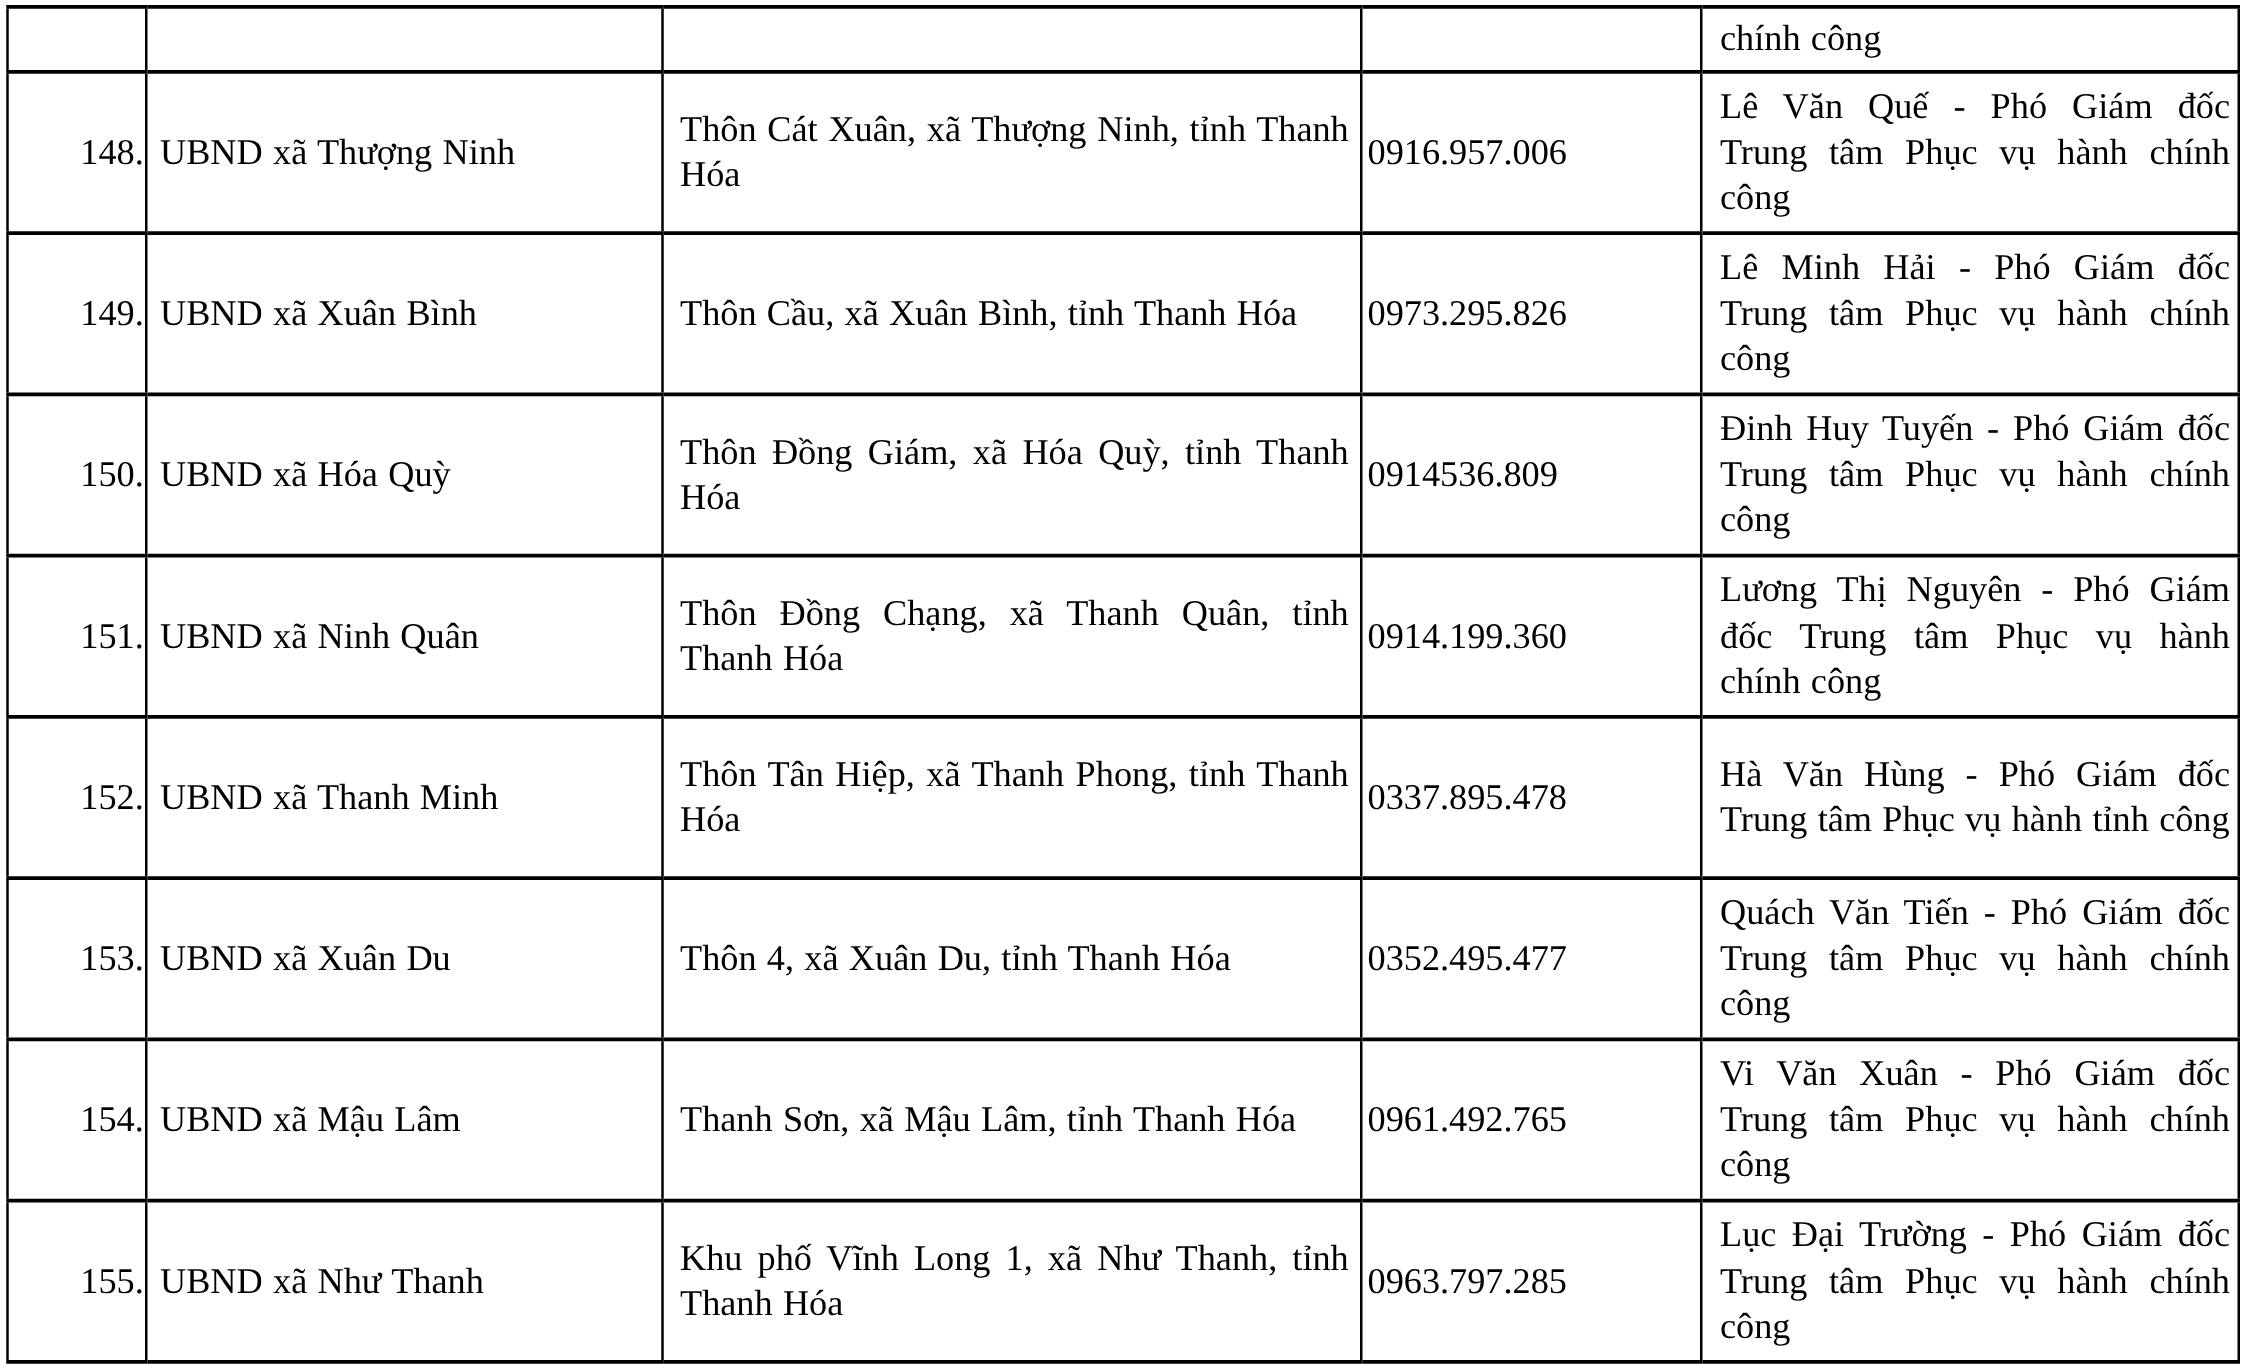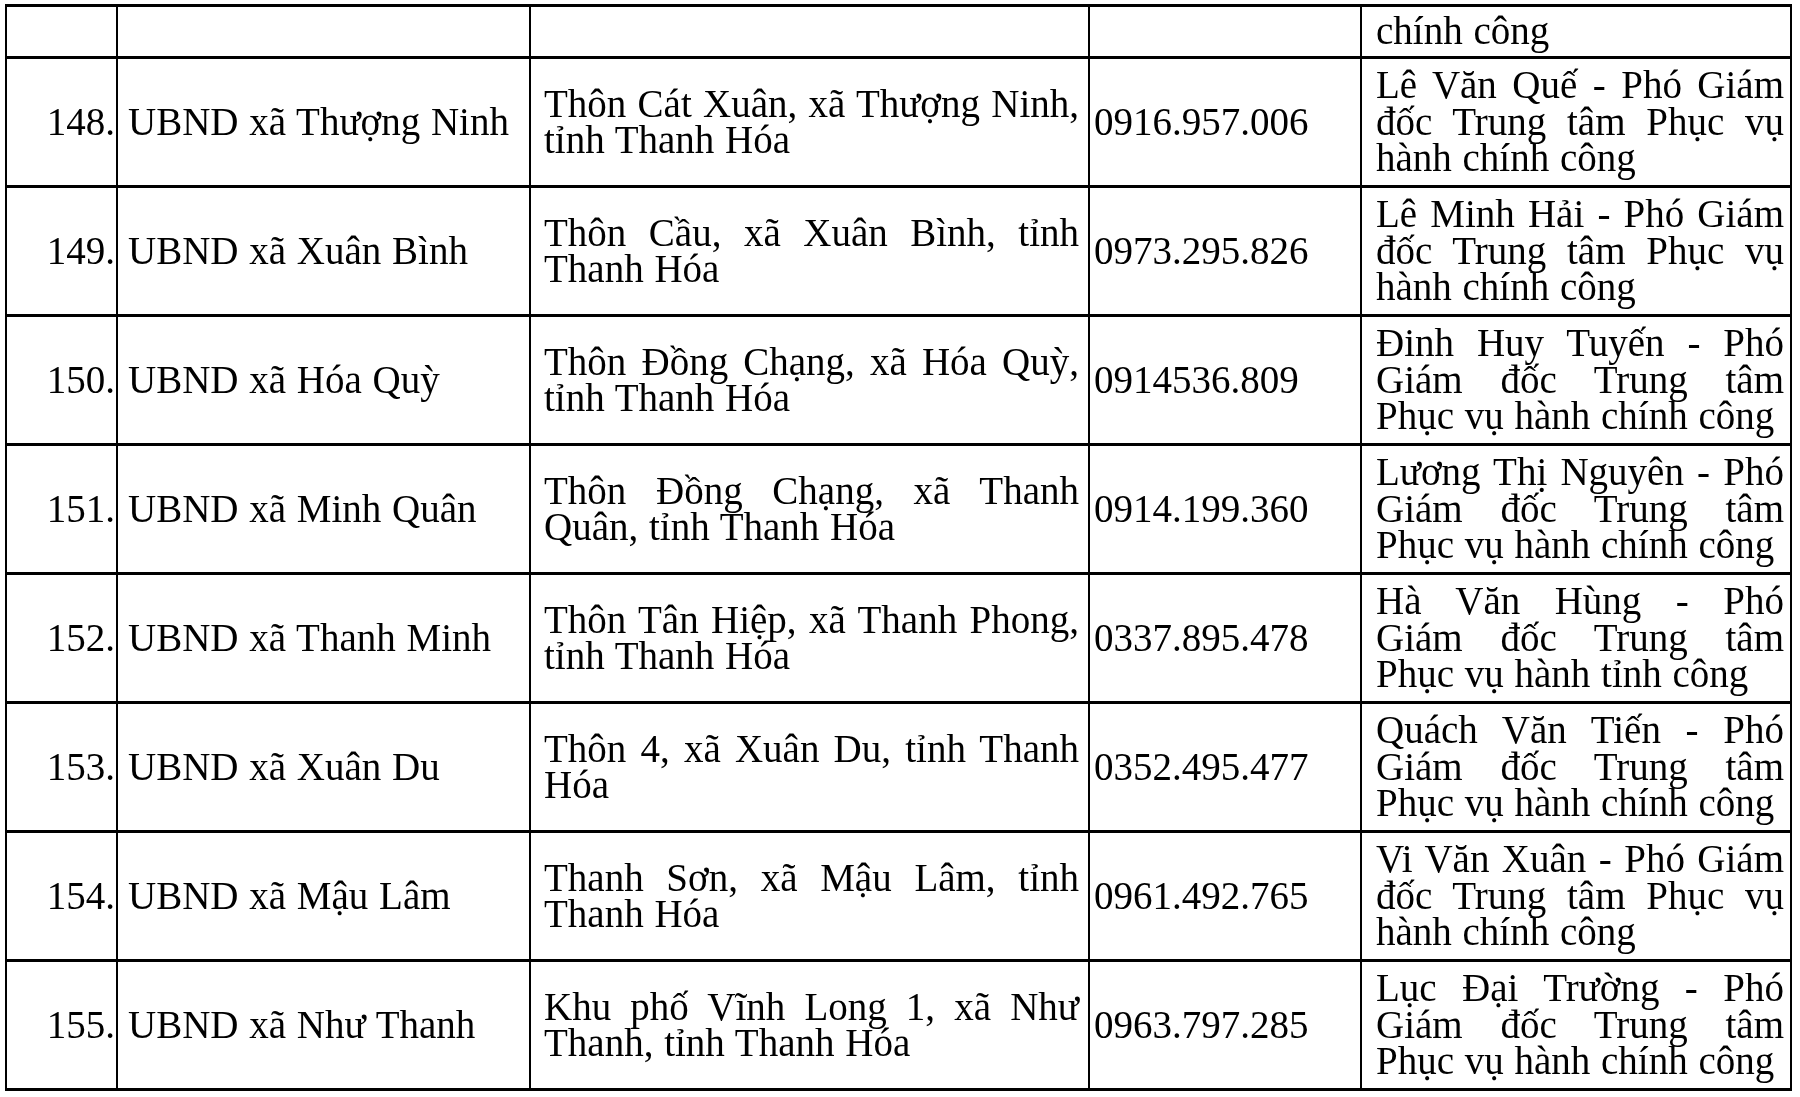--- a/index.html
+++ b/index.html
@@ -21,21 +21,21 @@
     top: 4px;
     width: 1785px;
     border-collapse: collapse;
     table-layout: fixed;
   }
   td {
     border-left: 2px solid #000;
     border-right: 2px solid #000;
     border-top: 3px solid #000;
     border-bottom: 3px solid #000;
-    font-size: 39px;
+    font-size: 29px;
     line-height: 36.5px;
     vertical-align: middle;
     overflow: hidden;
     word-spacing: 1px;
   }
   tr.partial-row { height: 52px; }
   tr.data-row  { height: 129px; }
 
   col.w-no      { width: 111px; }
   col.w-name    { width: 413px; }
@@ -102,28 +102,28 @@
       <td class="c-no">149.</td>
       <td class="c-name">UBND xã Xuân Bình</td>
       <td class="c-addr">Thôn Cầu, xã Xuân Bình, tỉnh Thanh Hóa</td>
       <td class="c-phone">0973.295.826</td>
       <td class="c-contact">Lê Minh Hải - Phó Giám đốc Trung tâm Phục vụ hành chính công</td>
     </tr>
 
     <tr class="data-row">
       <td class="c-no">150.</td>
       <td class="c-name">UBND xã Hóa Quỳ</td>
-      <td class="c-addr">Thôn Đồng Chạng, xã Hóa Quỳ, tỉnh Thanh Hóa</td>
+      <td class="c-addr">Thôn Đồng Giám, xã Hóa Quỳ, tỉnh Thanh Hóa</td>
       <td class="c-phone">0914536.809</td>
       <td class="c-contact">Đinh Huy Tuyến - Phó Giám đốc Trung tâm Phục vụ hành chính công</td>
     </tr>
 
     <tr class="data-row">
       <td class="c-no">151.</td>
-      <td class="c-name">UBND xã Minh Quân</td>
+      <td class="c-name">UBND xã Ninh Quân</td>
       <td class="c-addr">Thôn Đồng Chạng, xã Thanh Quân, tỉnh Thanh Hóa</td>
       <td class="c-phone">0914.199.360</td>
       <td class="c-contact">Lương Thị Nguyên - Phó Giám đốc Trung tâm Phục vụ hành chính công</td>
     </tr>
 
     <tr class="data-row">
       <td class="c-no">152.</td>
       <td class="c-name">UBND xã Thanh Minh</td>
       <td class="c-addr">Thôn Tân Hiệp, xã Thanh Phong, tỉnh Thanh Hóa</td>
       <td class="c-phone">0337.895.478</td>

